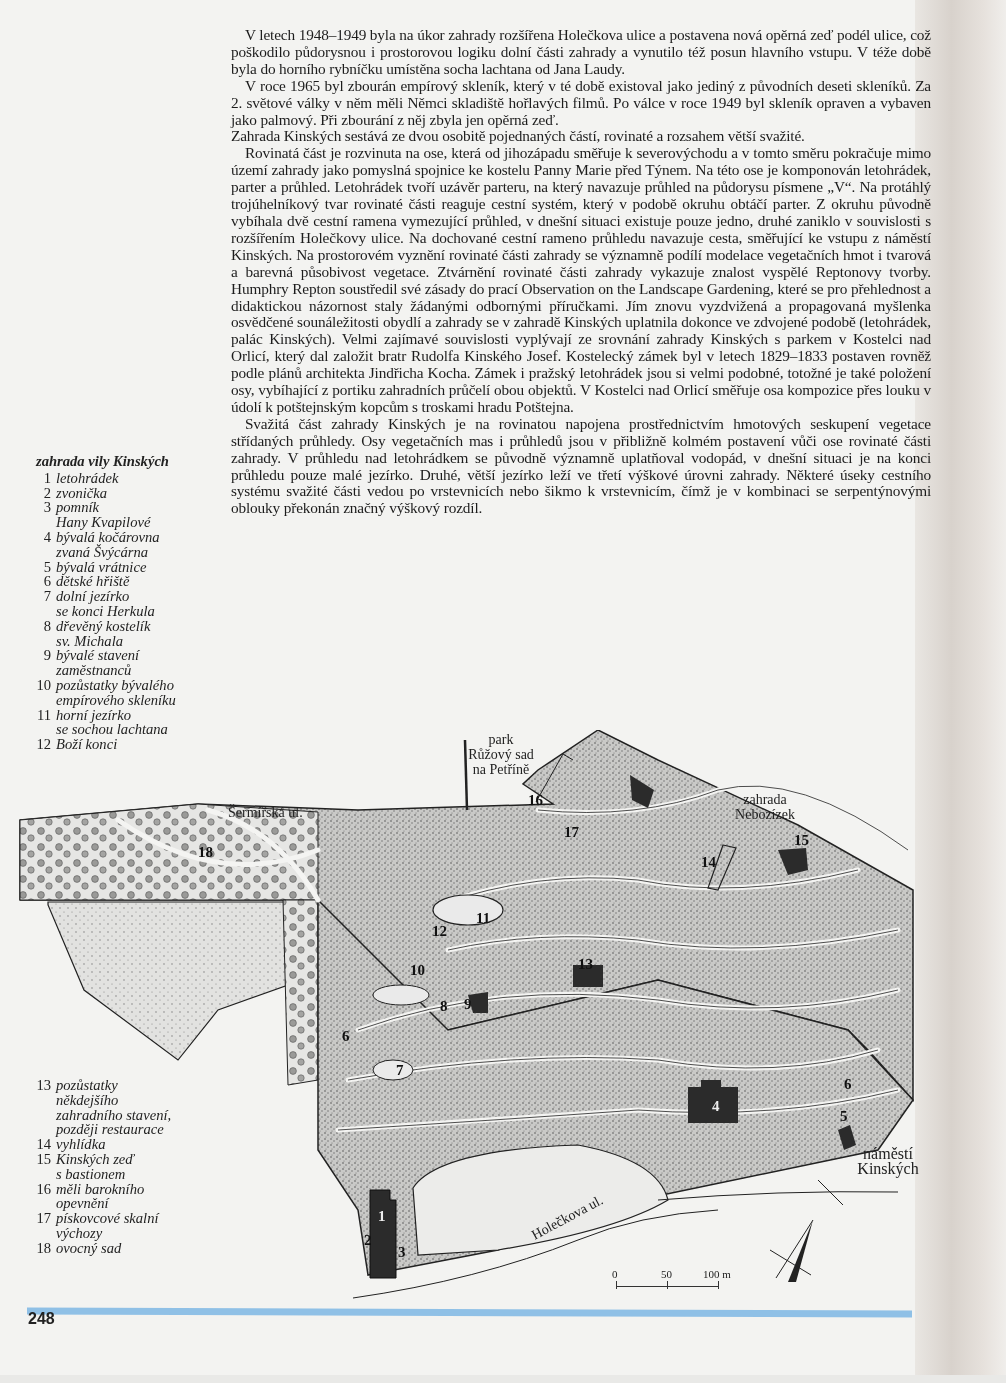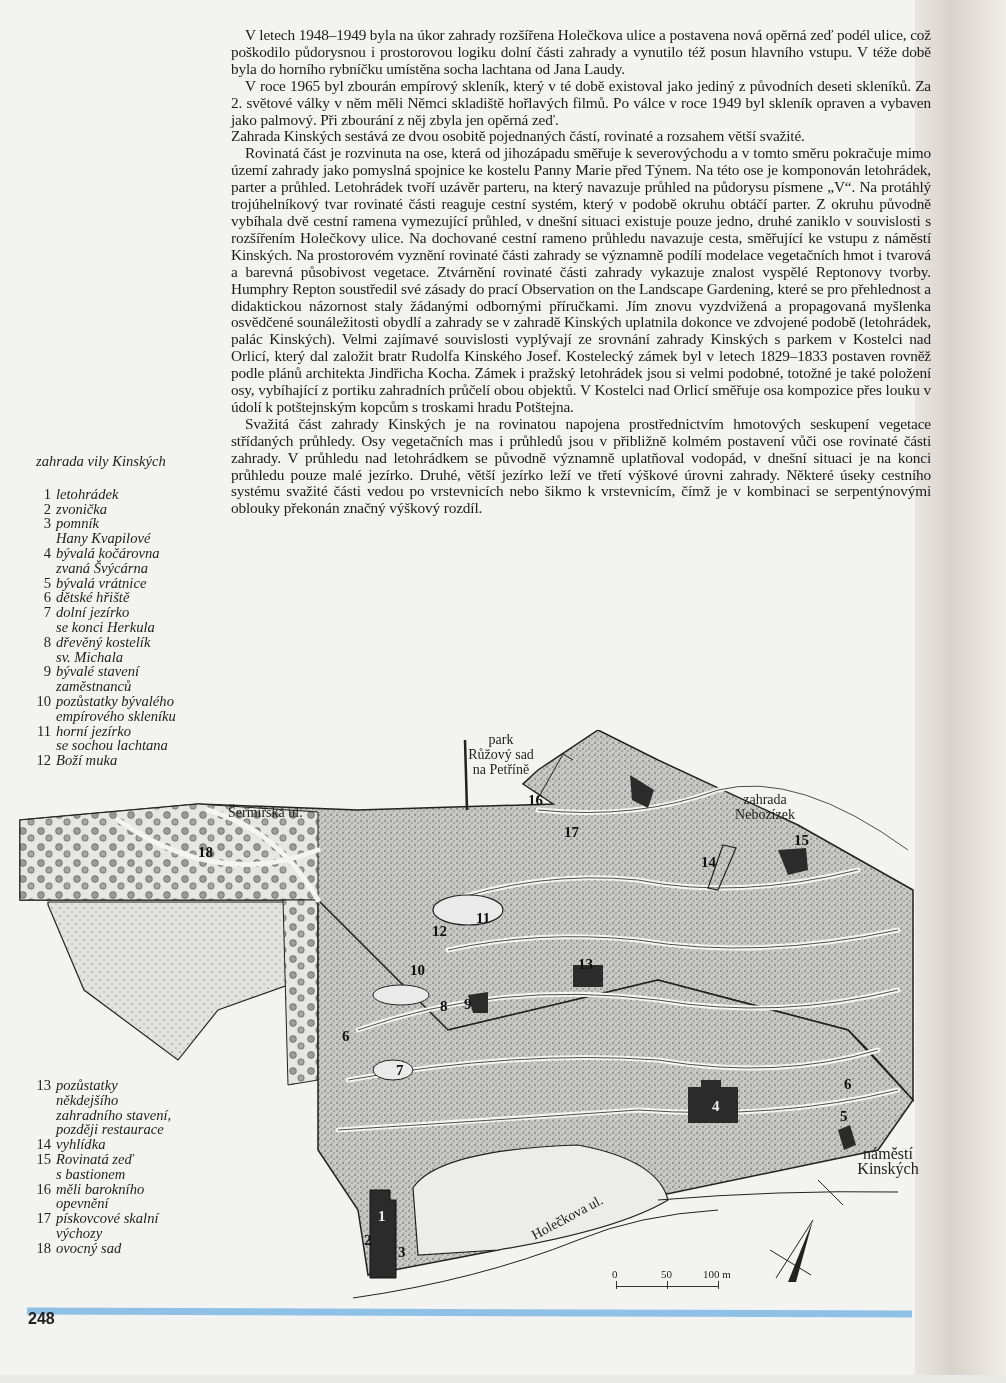--- a/index.html
+++ b/index.html
@@ -10,21 +10,21 @@
     background: linear-gradient(90deg, #e9e6e2 0%, #d8d2cc 40%, #e6e1dc 75%, #f0eeeb 100%); }
   .page-bottom { position: absolute; left: 0; top: 1375px; width: 1006px; height: 8px; background: #e9e9e7; }
 
   .body-text { position: absolute; left: 231px; top: 27px; width: 700px; font-size: 15.3px; line-height: 16.9px;
     text-align: justify; letter-spacing: -0.15px; }
   .body-text p { text-indent: 14px; margin: 0; }
   .body-text p.noindent { text-indent: 0; }
   .body-text .subhead { font-style: italic; font-weight: bold; font-size: 13px; text-indent: 0; line-height: 17px; }
 
   .legend { position: absolute; left: 30px; font-style: italic; font-size: 14.6px; line-height: 14.8px; color: #222; }
-  .legend .title { margin-left: 6px; margin-bottom: 18px; }
+  .legend .title { margin-left: 6px; margin-bottom: 2px; font-weight: bold; }
   .legend .item { display: flex; }
   .legend .num { width: 21px; text-align: right; font-style: normal; margin-right: 5px; flex-shrink: 0; }
   .legend .txt { white-space: pre-line; }
   .legend-top { top: 454px; }
   .legend-bottom { top: 1078px; }
 
   .map { position: absolute; left: 18px; top: 730px; width: 900px; height: 570px; }
   .map svg { width: 100%; height: 100%; }
   .map-label { position: absolute; font-size: 14px; line-height: 15px; color: #222; text-align: center; }
   .map-num { position: absolute; font-weight: bold; font-size: 15px; color: #111; }
@@ -104,39 +104,39 @@
       <span class="txt">pozůstatky bývalého
 empírového skleníku</span>
     </div>
   <div class="item">
       <span class="num">11</span>
       <span class="txt">horní jezírko
 se sochou lachtana</span>
     </div>
   <div class="item">
       <span class="num">12</span>
-      <span class="txt">Boží muka</span>
+      <span class="txt">Boží konci</span>
     </div>
 </div>
 
 <div class="legend legend-bottom">
   <div class="item">
       <span class="num">13</span>
       <span class="txt">pozůstatky
 někdejšího
 zahradního stavení,
 později restaurace</span>
     </div>
   <div class="item">
       <span class="num">14</span>
       <span class="txt">vyhlídka</span>
     </div>
   <div class="item">
       <span class="num">15</span>
-      <span class="txt">Rovinatá zeď
+      <span class="txt">Kinských zeď
 s bastionem</span>
     </div>
   <div class="item">
       <span class="num">16</span>
       <span class="txt">měli barokního
 opevnění</span>
     </div>
   <div class="item">
       <span class="num">17</span>
       <span class="txt">pískovcové skalní

